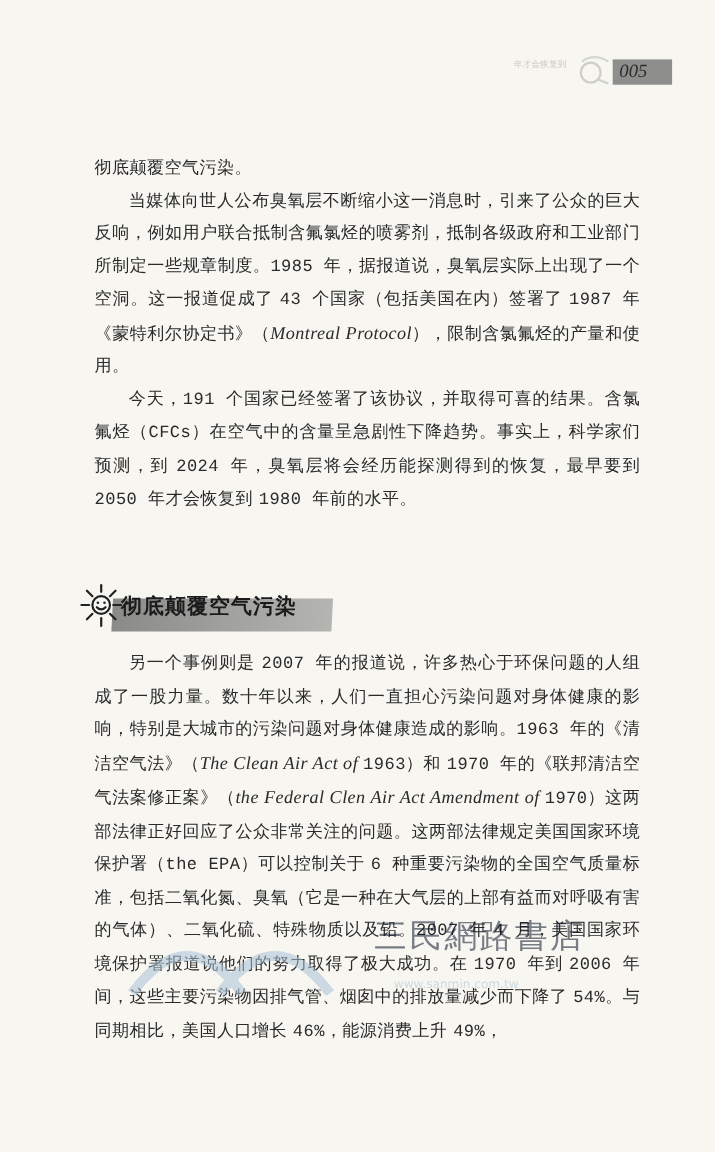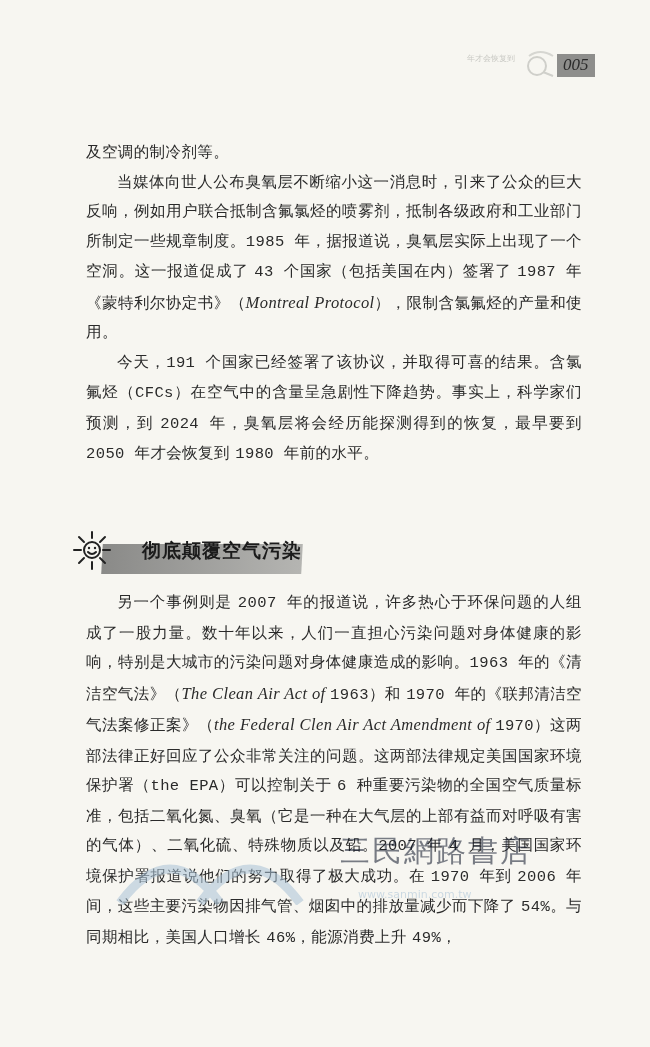--- a/index.html
+++ b/index.html
@@ -18,21 +18,21 @@
       font-size: 8px; color: #c9c9c4; line-height: 10px; width: 70px;
       font-family: "DejaVu Sans", sans-serif;
     }
     .header-logo {
       position: absolute; left: 78px; top: 0px; width: 34px; height: 30px;
     }
     .page-number {
       position: absolute; left: 112px; top: 6px;
       background: #8e8e8c; color: #2b2b2b;
       font-family: "Liberation Serif", serif; font-style: italic;
-      font-size: 17px; padding: 1px 6px 2px 6px; line-height: 20px;
+      font-size: 17px; padding: 1px 22px 2px 6px; line-height: 20px;
     }
     .body-text {
       position: absolute; left: 86px; width: 496px;
       font-size: 15.5px; line-height: 29.5px; letter-spacing: 0.4px;
       text-align: justify;
     }
     .para { margin: 0; }
     .indent { text-indent: 2em; }
     .en { font-family: Liberation Mono, monospace; }
     .en-italic { font-family: "Liberation Serif", serif; font-style: italic; font-size: 16.5px; margin-top: 42px; }
@@ -42,21 +42,21 @@
       position: absolute; left: 72px; top: 528px; width: 300px; height: 48px;
     }
     .heading-bar {
       position: absolute; left: 30px; top: 16px; width: 200px; height: 30px;
       background: linear-gradient(90deg, #8a8a88, #b5b5b2);
       transform: skewX(-3deg);
     }
     .heading-label {
       position: absolute; left: 38px; top: 10px;
       font-family: "DejaVu Sans", sans-serif; font-weight: bold;
-      font-size: 19px; color: #1b1b1b; letter-spacing: 1px; margin-left: 32px;
+      font-size: 19px; color: #1b1b1b; letter-spacing: 1px;
     }
     .sun-icon { position: absolute; left: 0px; top: 0px; width: 42px; height: 46px; }
     .watermark {
       position: absolute; left: 110px; top: 825px; width: 430px; height: 80px;
       pointer-events: none; opacity: 0.55;
     }
     .watermark-text {
       position: absolute; left: 230px; top: 6px; font-size: 30px; color: #0f172a;
       font-family: "DejaVu Serif", serif; letter-spacing: 2px;
     }
@@ -73,21 +73,21 @@
   <div class="header-text">年才会恢复到</div>
   <svg class="header-logo" viewBox="0 0 34 30">
     <circle cx="14" cy="18" r="9" fill="none" stroke="#cfcfca" stroke-width="2"></circle>
     <path d="M6 8 Q17 0 30 8" fill="none" stroke="#d6d6d1" stroke-width="2"></path>
     <path d="M20 24 L30 28" stroke="#d0d0cb" stroke-width="2"></path>
   </svg>
   <div class="page-number">005</div>
 </div>
 
 <div class="body-text block1" id="sec1">
-    <p class="para"><span class="zh">及空调的制冷剂等。</span></p>
+    <p class="para"><span class="zh">彻底颠覆空气污染。</span></p>
     <p class="para indent"><span class="zh">当媒体向世人公布臭氧层不断缩小这一消息时，引来了公众的巨大反响，例如用户联合抵制含氟氯烃的喷雾剂，抵制各级政府和工业部门所制定一些规章制度。</span><span class="en">1985 </span><span class="zh">年，据报道说，臭氧层实际上出现了一个空洞。这一报道促成了 </span><span class="en">43 </span><span class="zh">个国家（包括美国在内）签署了 </span><span class="en">1987 </span><span class="zh">年《蒙特利尔协定书》（</span><span class="en-italic">Montreal Protocol</span><span class="zh">），限制含氯氟烃的产量和使用。</span></p>
     <p class="para indent"><span class="zh">今天，</span><span class="en">191 </span><span class="zh">个国家已经签署了该协议，并取得可喜的结果。含氯氟烃（</span><span class="en">CFCs</span><span class="zh">）在空气中的含量呈急剧性下降趋势。事实上，科学家们预测，到 </span><span class="en">2024 </span><span class="zh">年，臭氧层将会经历能探测得到的恢复，最早要到 </span><span class="en">2050 </span><span class="zh">年才会恢复到 </span><span class="en">1980 </span><span class="zh">年前的水平。</span></p>
   </div>
 
 <div class="section-heading">
   <div class="heading-bar"></div>
   <svg class="sun-icon" viewBox="0 0 42 46">
     <g stroke="#222" stroke-width="2" fill="none" stroke-linecap="round">
       <circle cx="20" cy="22" r="8"></circle>
       <line x1="20" y1="4" x2="20" y2="10"></line>

